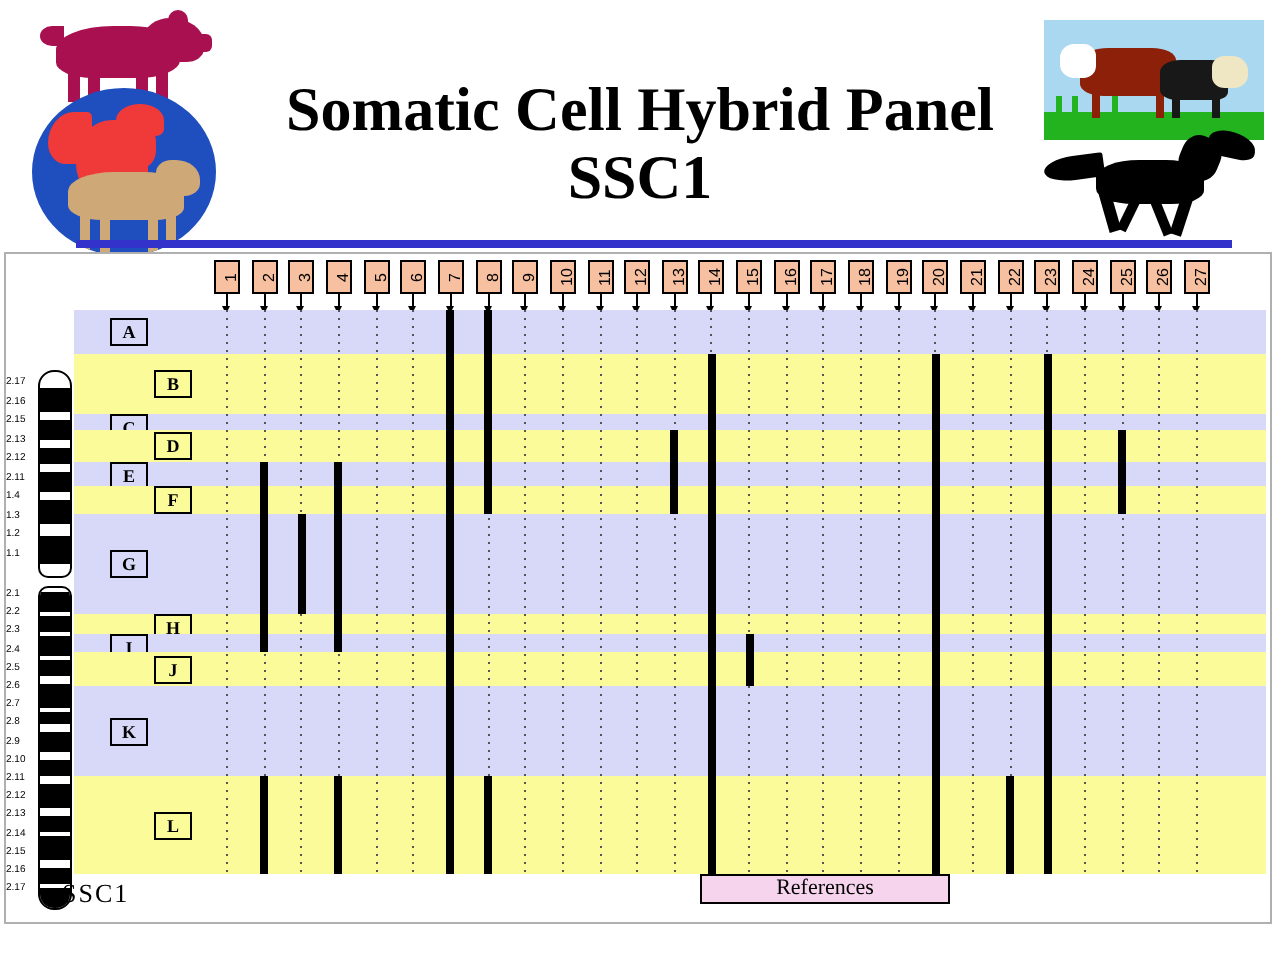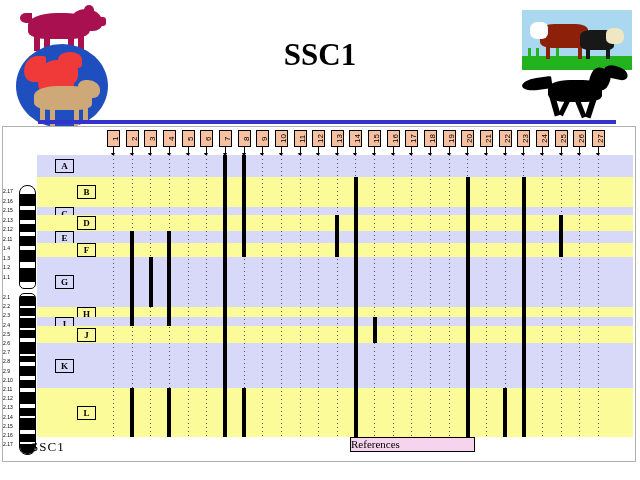--- a/index.html
+++ b/index.html
@@ -111,21 +111,21 @@
   .gband{position:absolute;left:0;width:15px;background:#000;}
   .bandlabel{position:absolute;left:-16px;font-family:"Liberation Sans",sans-serif;
      font-size:5px;color:#000;line-height:5px;white-space:nowrap;}
 
   #ssc1-label{position:absolute;left:28px;top:312px;
      font-family:"Liberation Serif",serif;font-size:13px;color:#000;letter-spacing:1px;}
 
   #references-btn{position:absolute;left:347px;top:310px;width:125px;height:15px;
      background:#f7d4ee;border:1px solid #000;box-sizing:border-box;
      font-family:"Liberation Serif",serif;font-size:11px;color:#000;
-     text-align:left;line-height:13px;cursor:pointer;}
+     text-align:center;line-height:13px;cursor:pointer;}
 </style>
 </head>
 <body>
 
 <div id="page">
 
   <div id="header">
 
     <div class="pig">
       <div class="pig-tail"></div>
@@ -146,20 +146,21 @@
       <div class="rooster-comb"></div>
       <div class="cow-body"></div>
       <div class="cow-head"></div>
       <div class="cow-leg1"></div>
       <div class="cow-leg2"></div>
       <div class="cow-leg3"></div>
       <div class="cow-leg4"></div>
     </div>
 
     <div id="title-block">
+      <div id="title-line1">Somatic Cell Hybrid Panel</div>
       <div id="title-line2">SSC1</div>
     </div>
 
     <div id="cattle-photo">
       <div class="grass"></div>
       <div class="grass-tuft" style="left:6px;"></div>
       <div class="grass-tuft" style="left:14px;"></div>
       <div class="grass-tuft" style="left:24px;"></div>
       <div class="grass-tuft" style="left:34px;"></div>
       <div class="hereford"></div>

